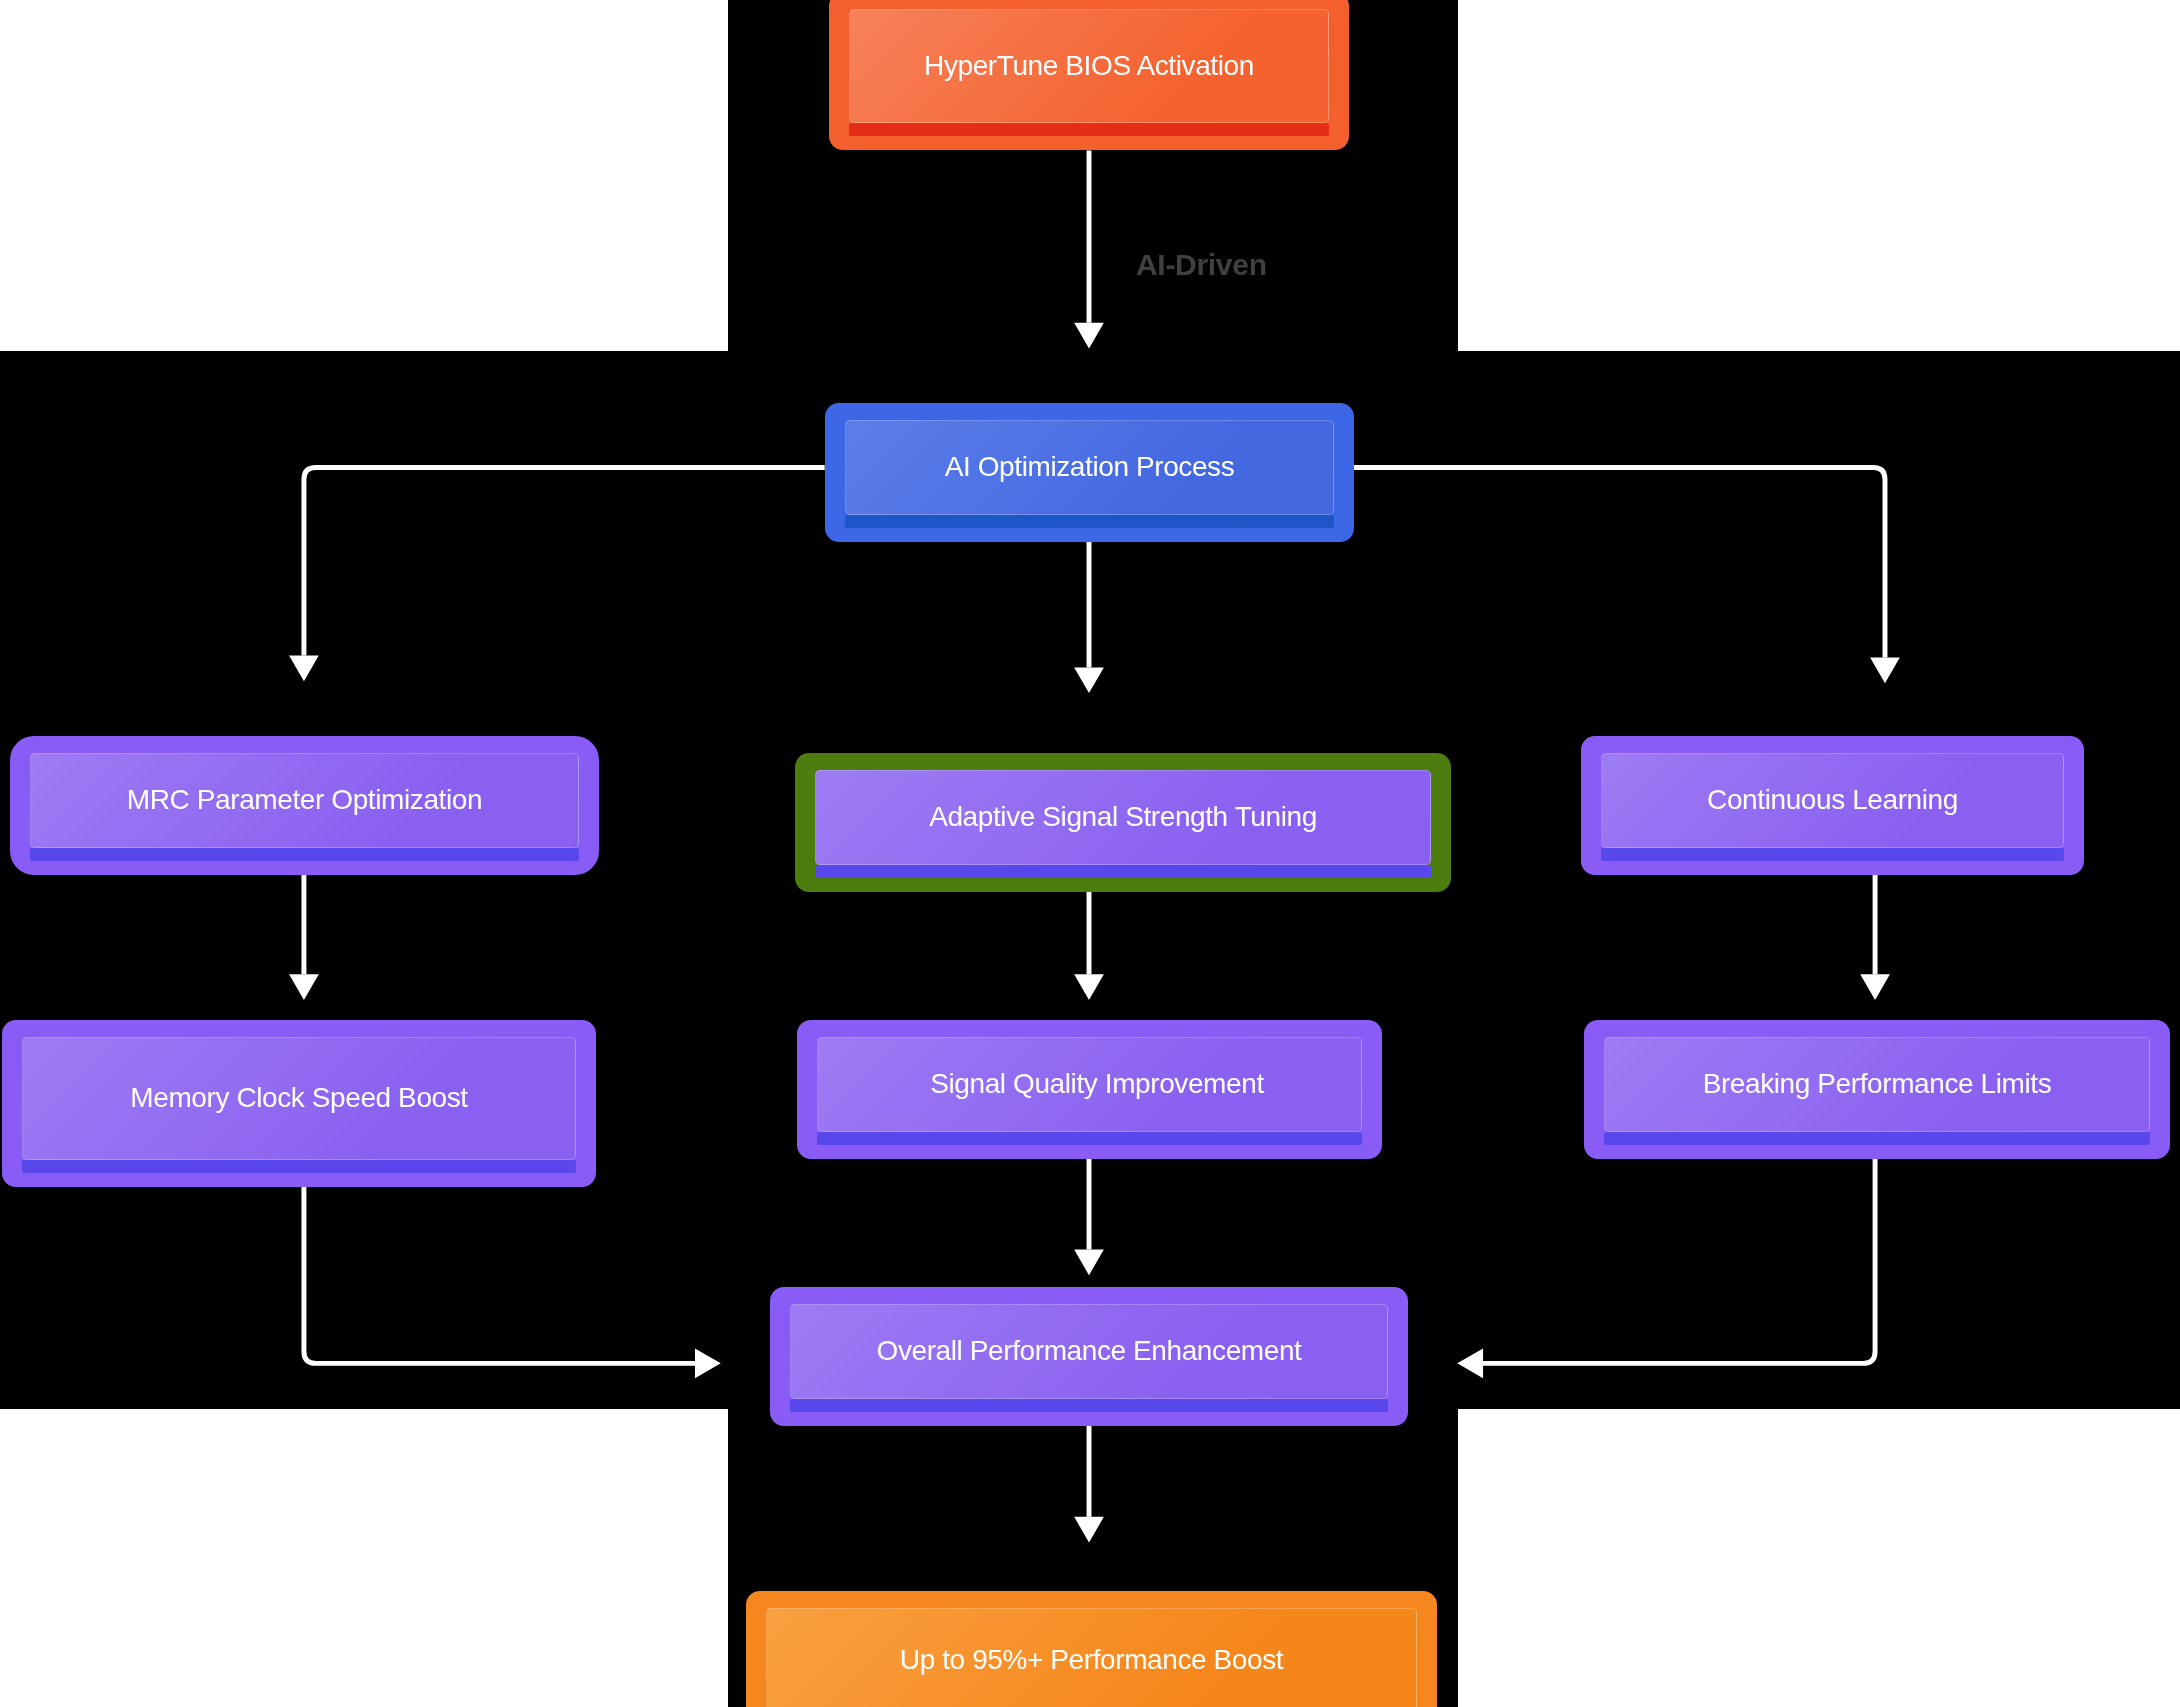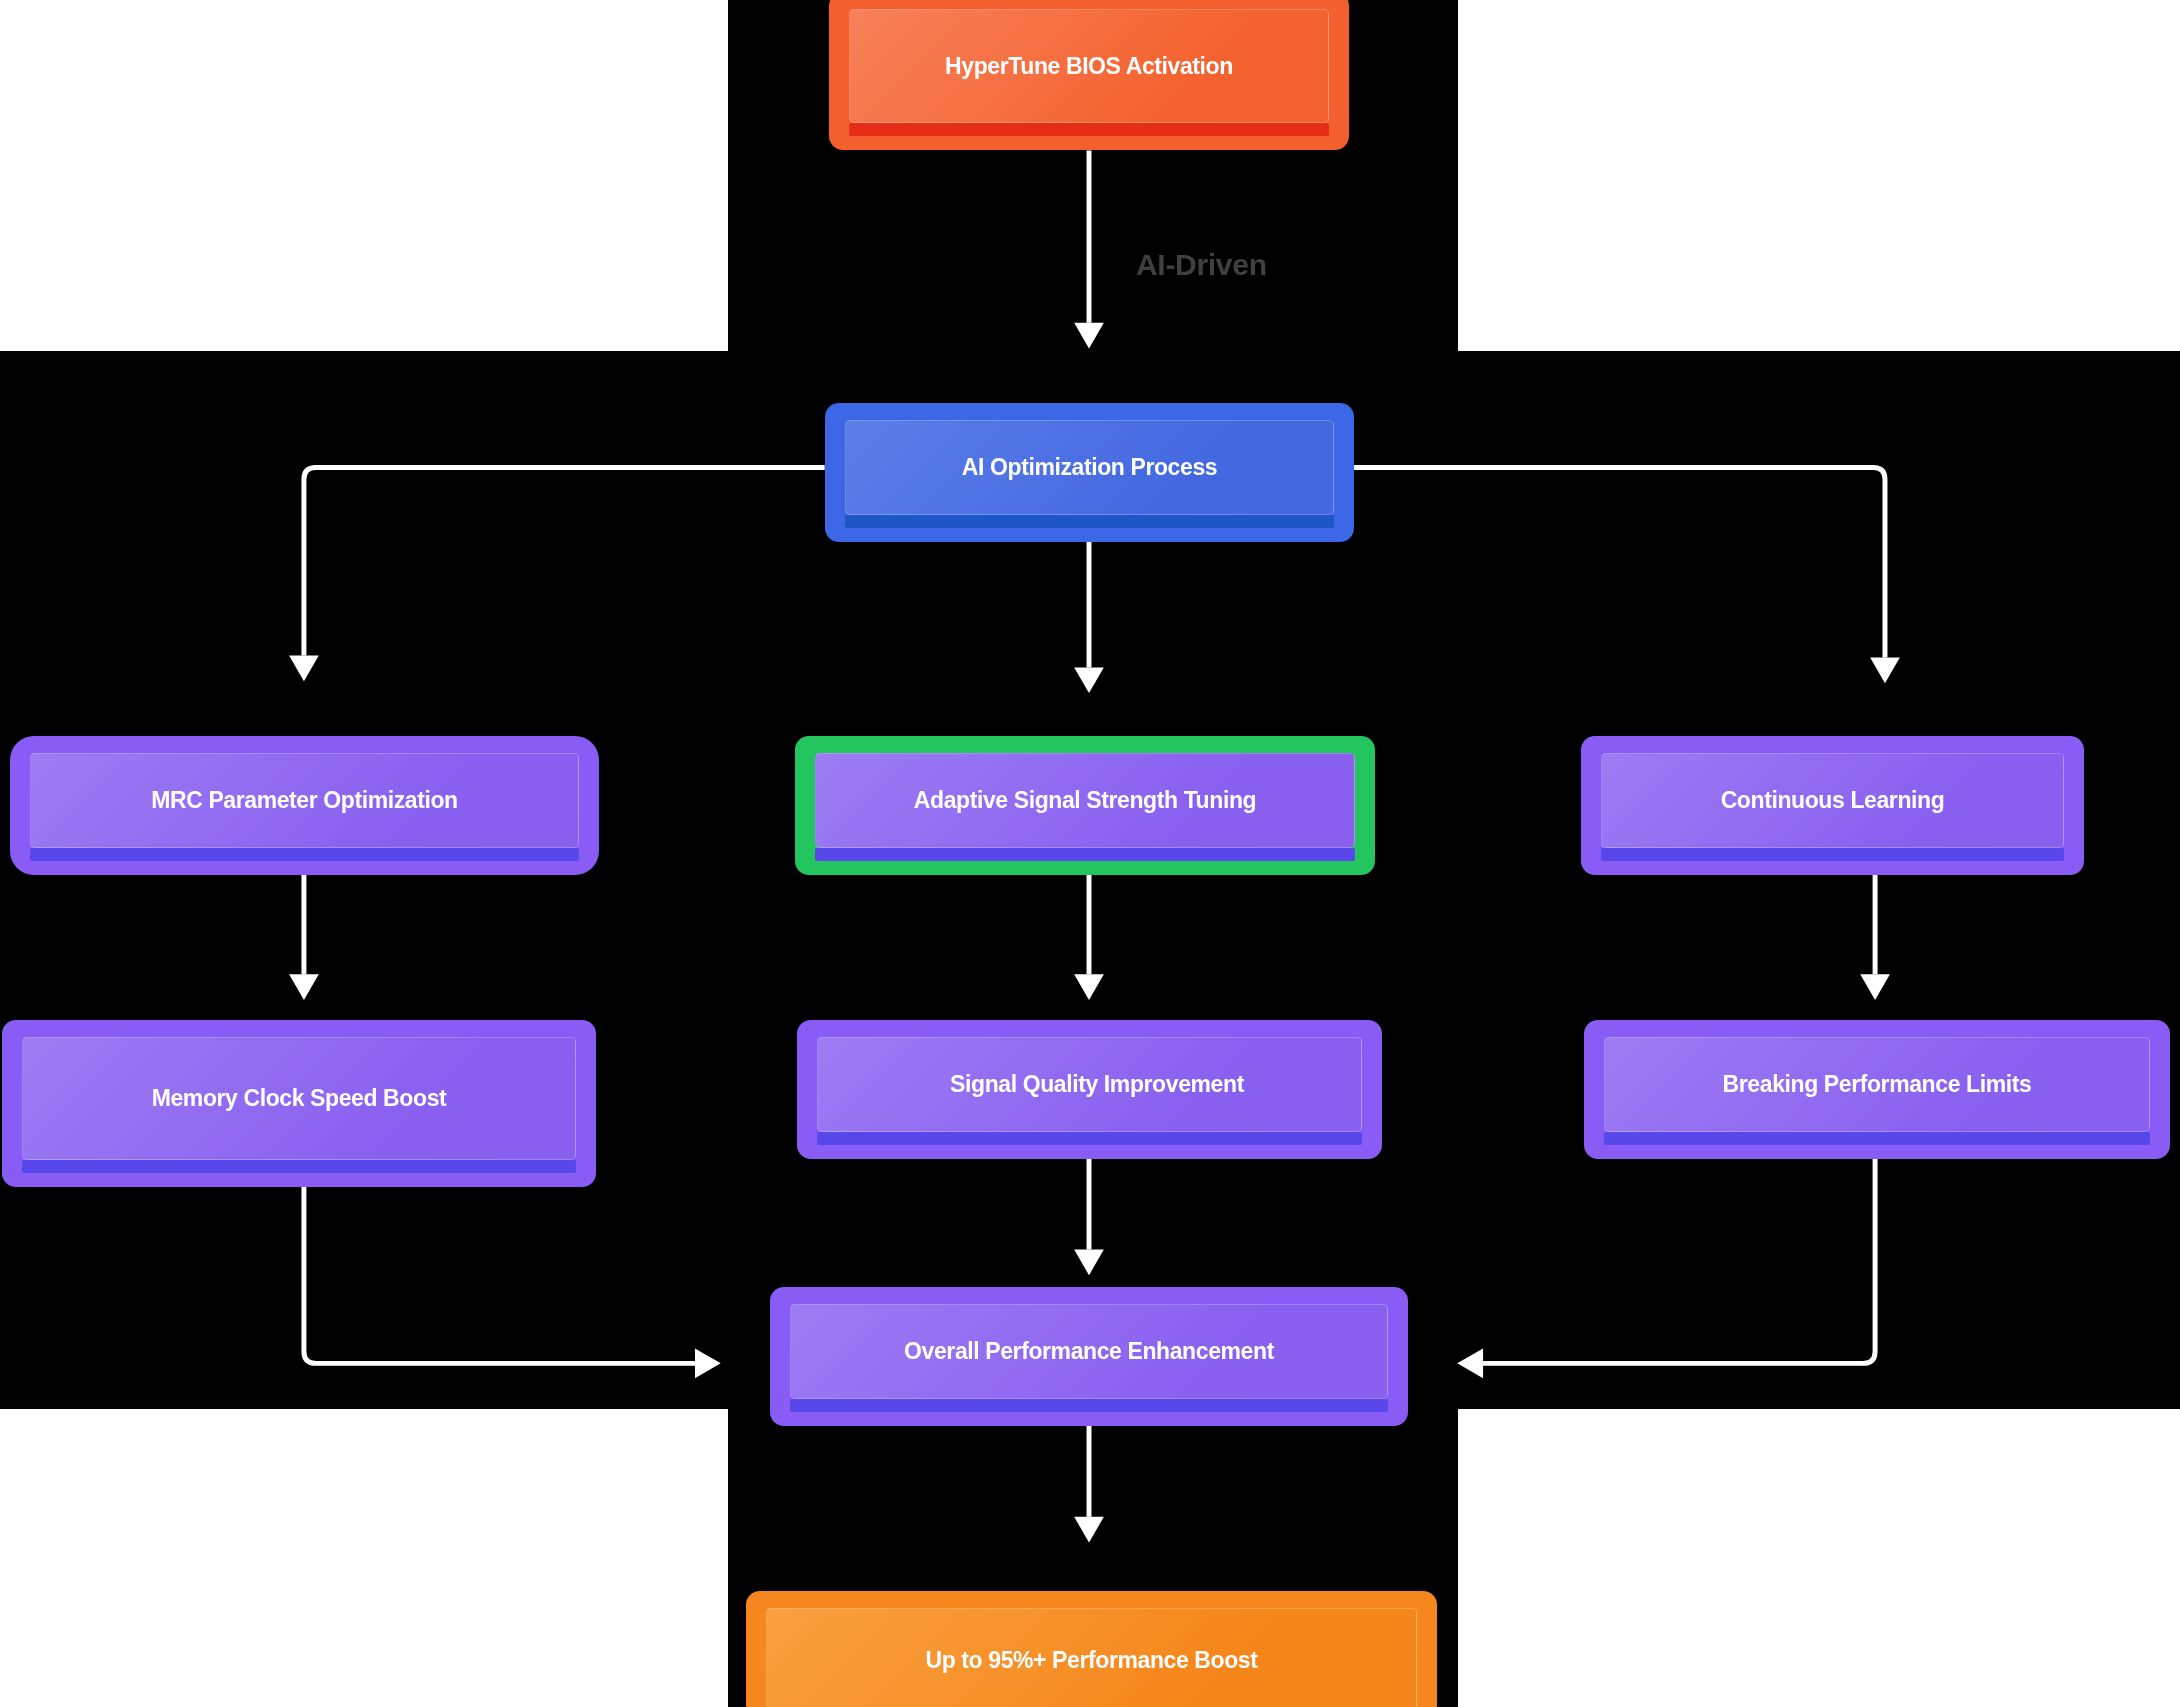--- a/index.html
+++ b/index.html
@@ -16,21 +16,21 @@
   .node-inner{
     position:absolute;left:20px;right:20px;top:17px;bottom:27px;
     border-radius:5px;border:1px solid rgba(255,255,255,0.22);
     display:flex;align-items:center;justify-content:center;
   }
   .node-underline{
     position:absolute;left:20px;right:20px;bottom:14px;height:13px;
     border-radius:2px;
   }
   .node-label{
-    font-weight:bold;font-size:23px;line-height:1.15;
+    font-weight:normal;font-size:28px;line-height:1.15;
     letter-spacing:-0.4px;color:#ffffff;white-space:nowrap;text-align:right;
   }
   .edge-label{
     position:absolute;color:#404040;font-weight:bold;font-size:30px;
     line-height:1;letter-spacing:-0.3px;white-space:nowrap;
   }
 </style>
 </head>
 <body>
 
@@ -99,21 +99,21 @@
           <span class="node-label">AI Optimization Process</span>
         </div>
         <div class="node-underline" style="background: rgb(30, 86, 200);"></div>
       </div>
       <div class="node" style="left: 10px; top: 736px; width: 589px; height: 139px; background: rgb(138, 92, 246); border-radius: 24px;">
         <div class="node-inner" style="background: linear-gradient(135deg, rgb(157, 124, 243) 0%, rgb(138, 96, 240) 70%);">
           <span class="node-label">MRC Parameter Optimization</span>
         </div>
         <div class="node-underline" style="background: rgb(88, 71, 234);"></div>
       </div>
-      <div class="node" style="left: 795px; top: 736px; width: 580px; height: 139px; background: #22c55e;">
+      <div class="node" style="left: 795px; top: 753px; width: 656px; height: 139px; background: #4d7c0f;">
         <div class="node-inner" style="background: linear-gradient(135deg, rgb(157, 124, 243) 0%, rgb(138, 96, 240) 70%);">
           <span class="node-label">Adaptive Signal Strength Tuning</span>
         </div>
         <div class="node-underline" style="background: rgb(88, 71, 234);"></div>
       </div>
       <div class="node" style="left: 1581px; top: 736px; width: 503px; height: 139px; background: rgb(138, 92, 246);">
         <div class="node-inner" style="background: linear-gradient(135deg, rgb(157, 124, 243) 0%, rgb(138, 96, 240) 70%);">
           <span class="node-label">Continuous Learning</span>
         </div>
         <div class="node-underline" style="background: rgb(88, 71, 234);"></div>

